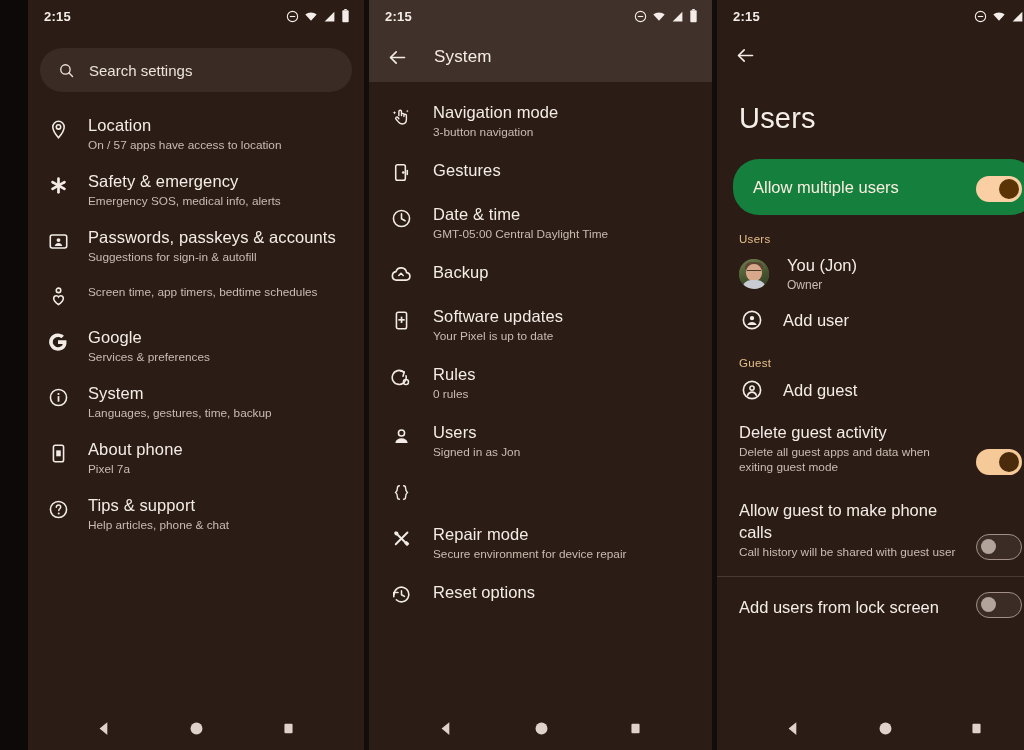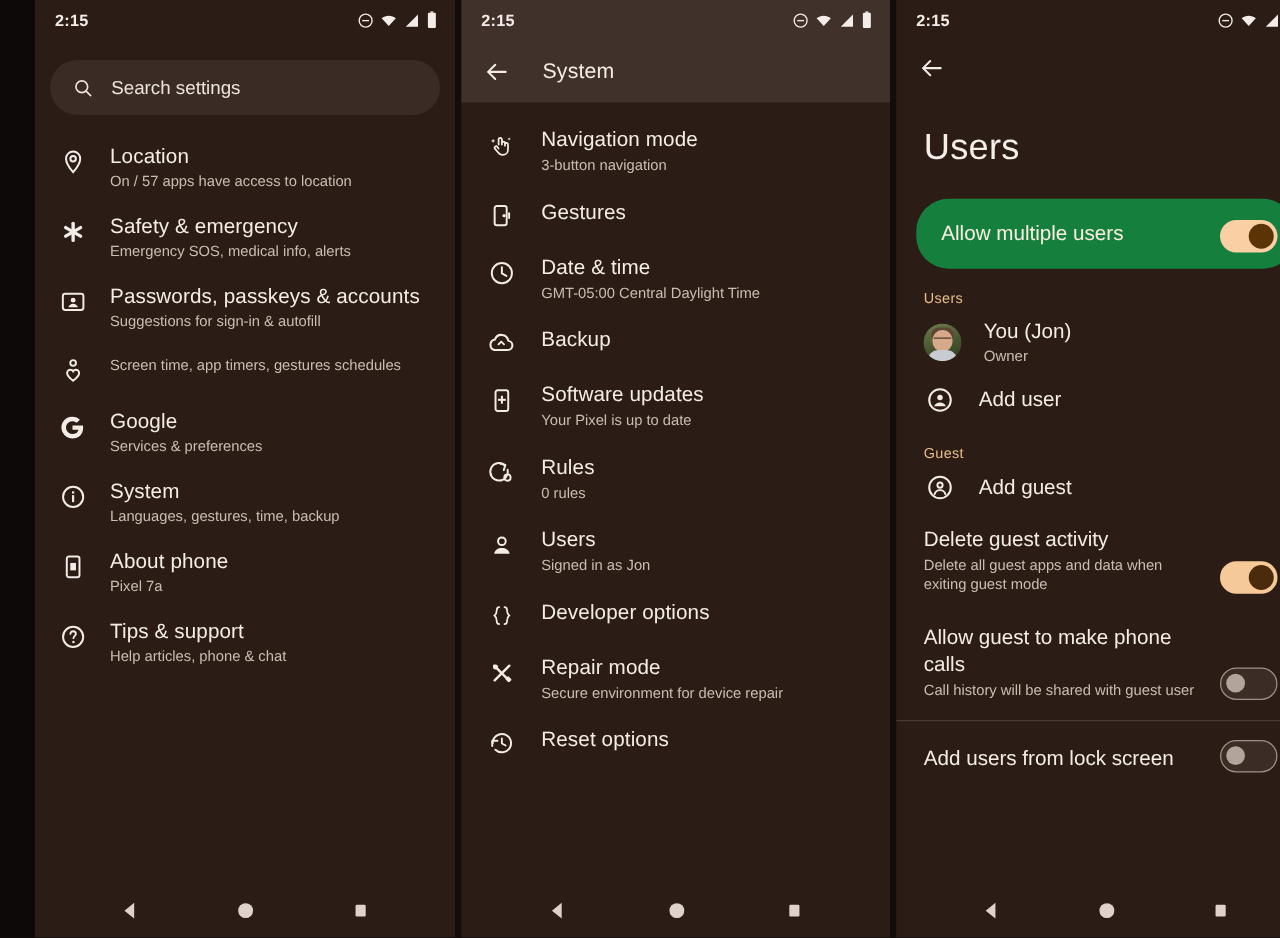--- a/index.html
+++ b/index.html
@@ -331,21 +331,21 @@
       </div>
 
       <div class="srow center">
         <span class="ico">
           <svg width="21" height="21" viewBox="0 0 24 24">
               <circle cx="12" cy="5" r="2.6" fill="none" stroke="#f2ebe6" stroke-width="1.8"></circle>
               <path d="M12 21.2c-3.6-2.6-5.5-4.7-5.5-7 0-1.8 1.4-3.1 3-3.1 1 0 2 .5 2.5 1.4.5-.9 1.5-1.4 2.5-1.4 1.6 0 3 1.3 3 3.1 0 2.3-1.9 4.4-5.5 7z" fill="none" stroke="#f2ebe6" stroke-width="1.8"></path>
             </svg>
         </span>
         <span class="txt">
-          <div class="t2">Screen time, app timers, gestures schedules</div>
+          <div class="t2">Screen time, app timers, bedtime schedules</div>
         </span>
       </div>
 
       <div class="srow">
         <span class="ico">
           <svg width="22" height="22" viewBox="0 0 24 24">
               <path d="M21.3 12.2c0-.7-.06-1.4-.18-2.05H12v3.9h5.2c-.22 1.2-.9 2.2-1.93 2.88v2.4h3.12c1.82-1.68 2.9-4.15 2.9-7.13z" fill="#f2ebe6"></path>
               <path d="M12 21.5c2.6 0 4.8-.86 6.4-2.33l-3.12-2.4c-.87.58-1.98.93-3.28.93-2.52 0-4.65-1.7-5.42-3.99H3.36v2.48A9.5 9.5 0 0 0 12 21.5z" fill="#f2ebe6"></path>
               <path d="M6.58 13.71a5.7 5.7 0 0 1 0-3.64V7.59H3.36a9.5 9.5 0 0 0 0 8.6l3.22-2.48z" fill="#f2ebe6"></path>
               <path d="M12 6.44c1.42 0 2.69.49 3.69 1.45l2.76-2.76C16.79 3.58 14.6 2.6 12 2.6A9.5 9.5 0 0 0 3.36 7.59l3.22 2.48C7.35 8.15 9.48 6.44 12 6.44z" fill="#f2ebe6"></path>
@@ -550,23 +550,20 @@
         </span>
       </div>
 
       <div class="srow center">
         <span class="ico">
           <svg width="21" height="21" viewBox="0 0 24 24">
               <path d="M9.6 4.2c-2 0-2.3 1.2-2.3 2.8 0 2.1-.5 3.6-2 4.9 1.5 1.3 2 2.8 2 4.9 0 1.7.3 2.9 2.3 2.9" fill="none" stroke="#f2ebe6" stroke-width="1.6" stroke-linecap="round"></path>
               <path d="M14.4 4.2c2 0 2.3 1.2 2.3 2.8 0 2.1.5 3.6 2 4.9-1.5 1.3-2 2.8-2 4.9 0 1.7-.3 2.9-2.3 2.9" fill="none" stroke="#f2ebe6" stroke-width="1.6" stroke-linecap="round"></path>
             </svg>
         </span>
-        <span class="txt">
-          <div class="t1">Developer options</div>
-        </span>
       </div>
 
       <div class="srow">
         <span class="ico">
           <svg width="21" height="21" viewBox="0 0 24 24">
               <g stroke="#f2ebe6" stroke-width="2.2" stroke-linecap="round">
                 <line x1="5" y1="5.2" x2="18.4" y2="18.6"></line>
                 <line x1="18.8" y1="5.2" x2="5.4" y2="18.6"></line>
               </g>
               <circle cx="6.2" cy="6.4" r="2.3" fill="#f2ebe6"></circle>

